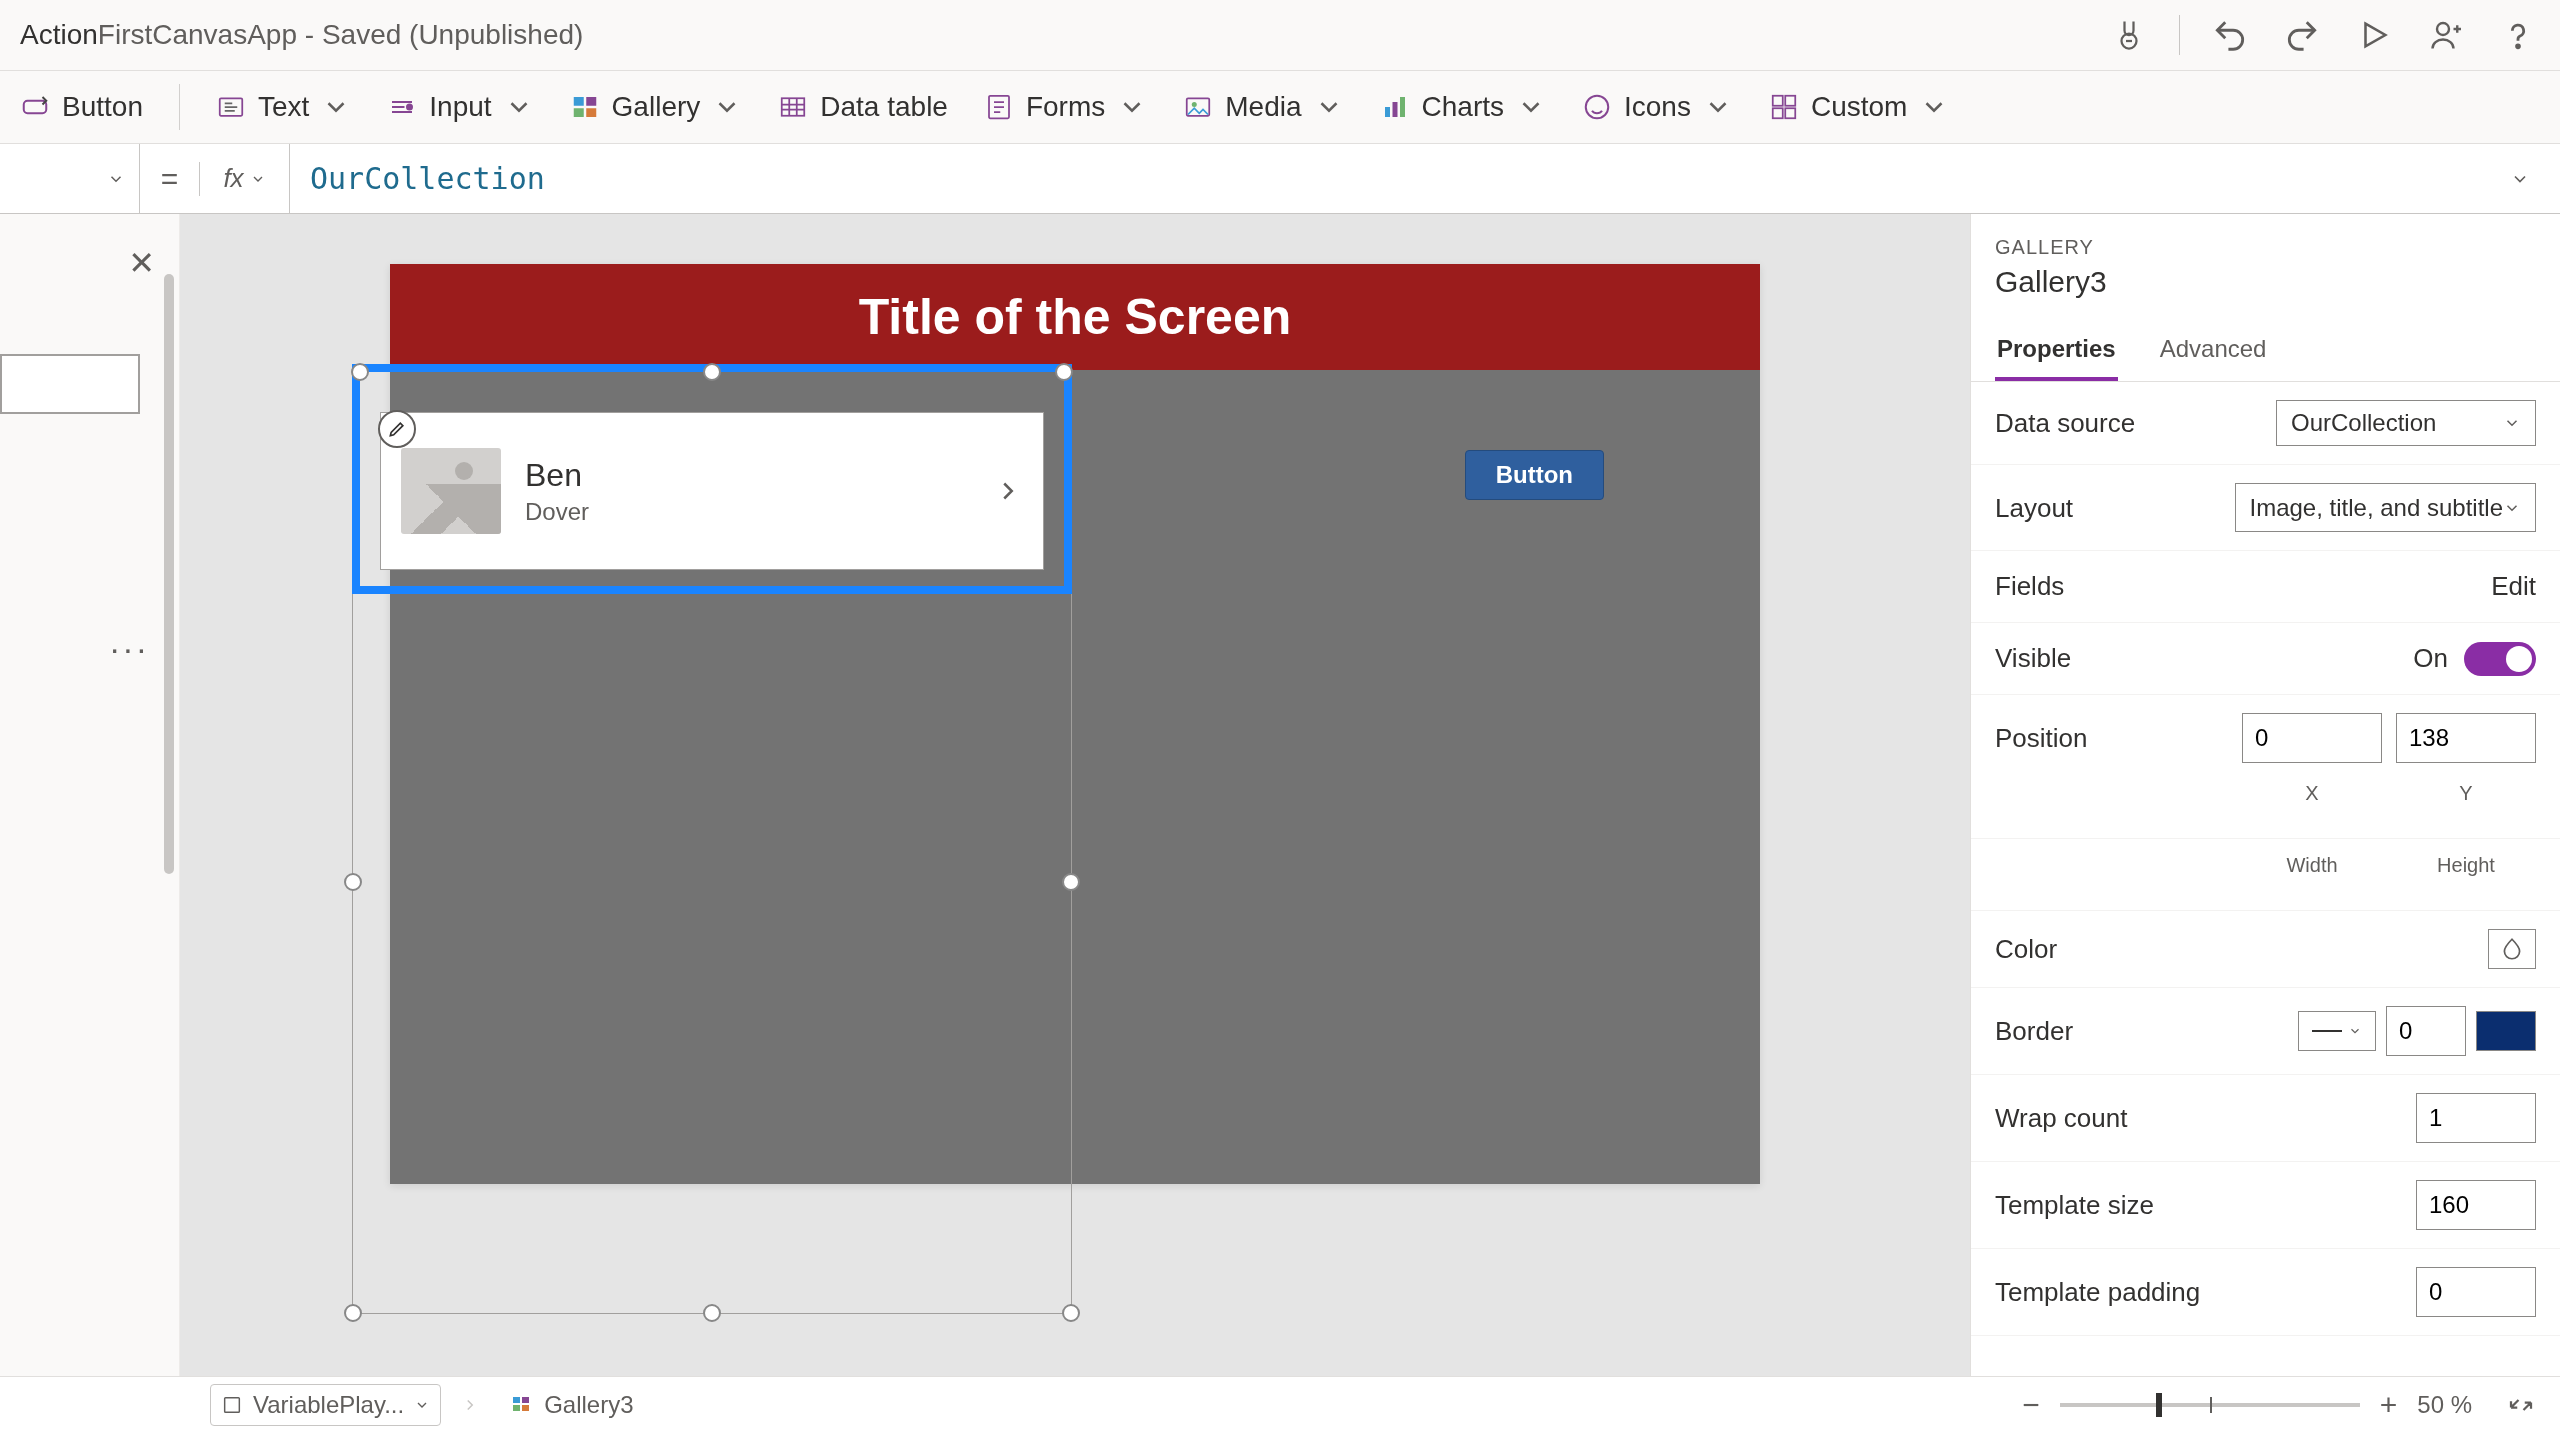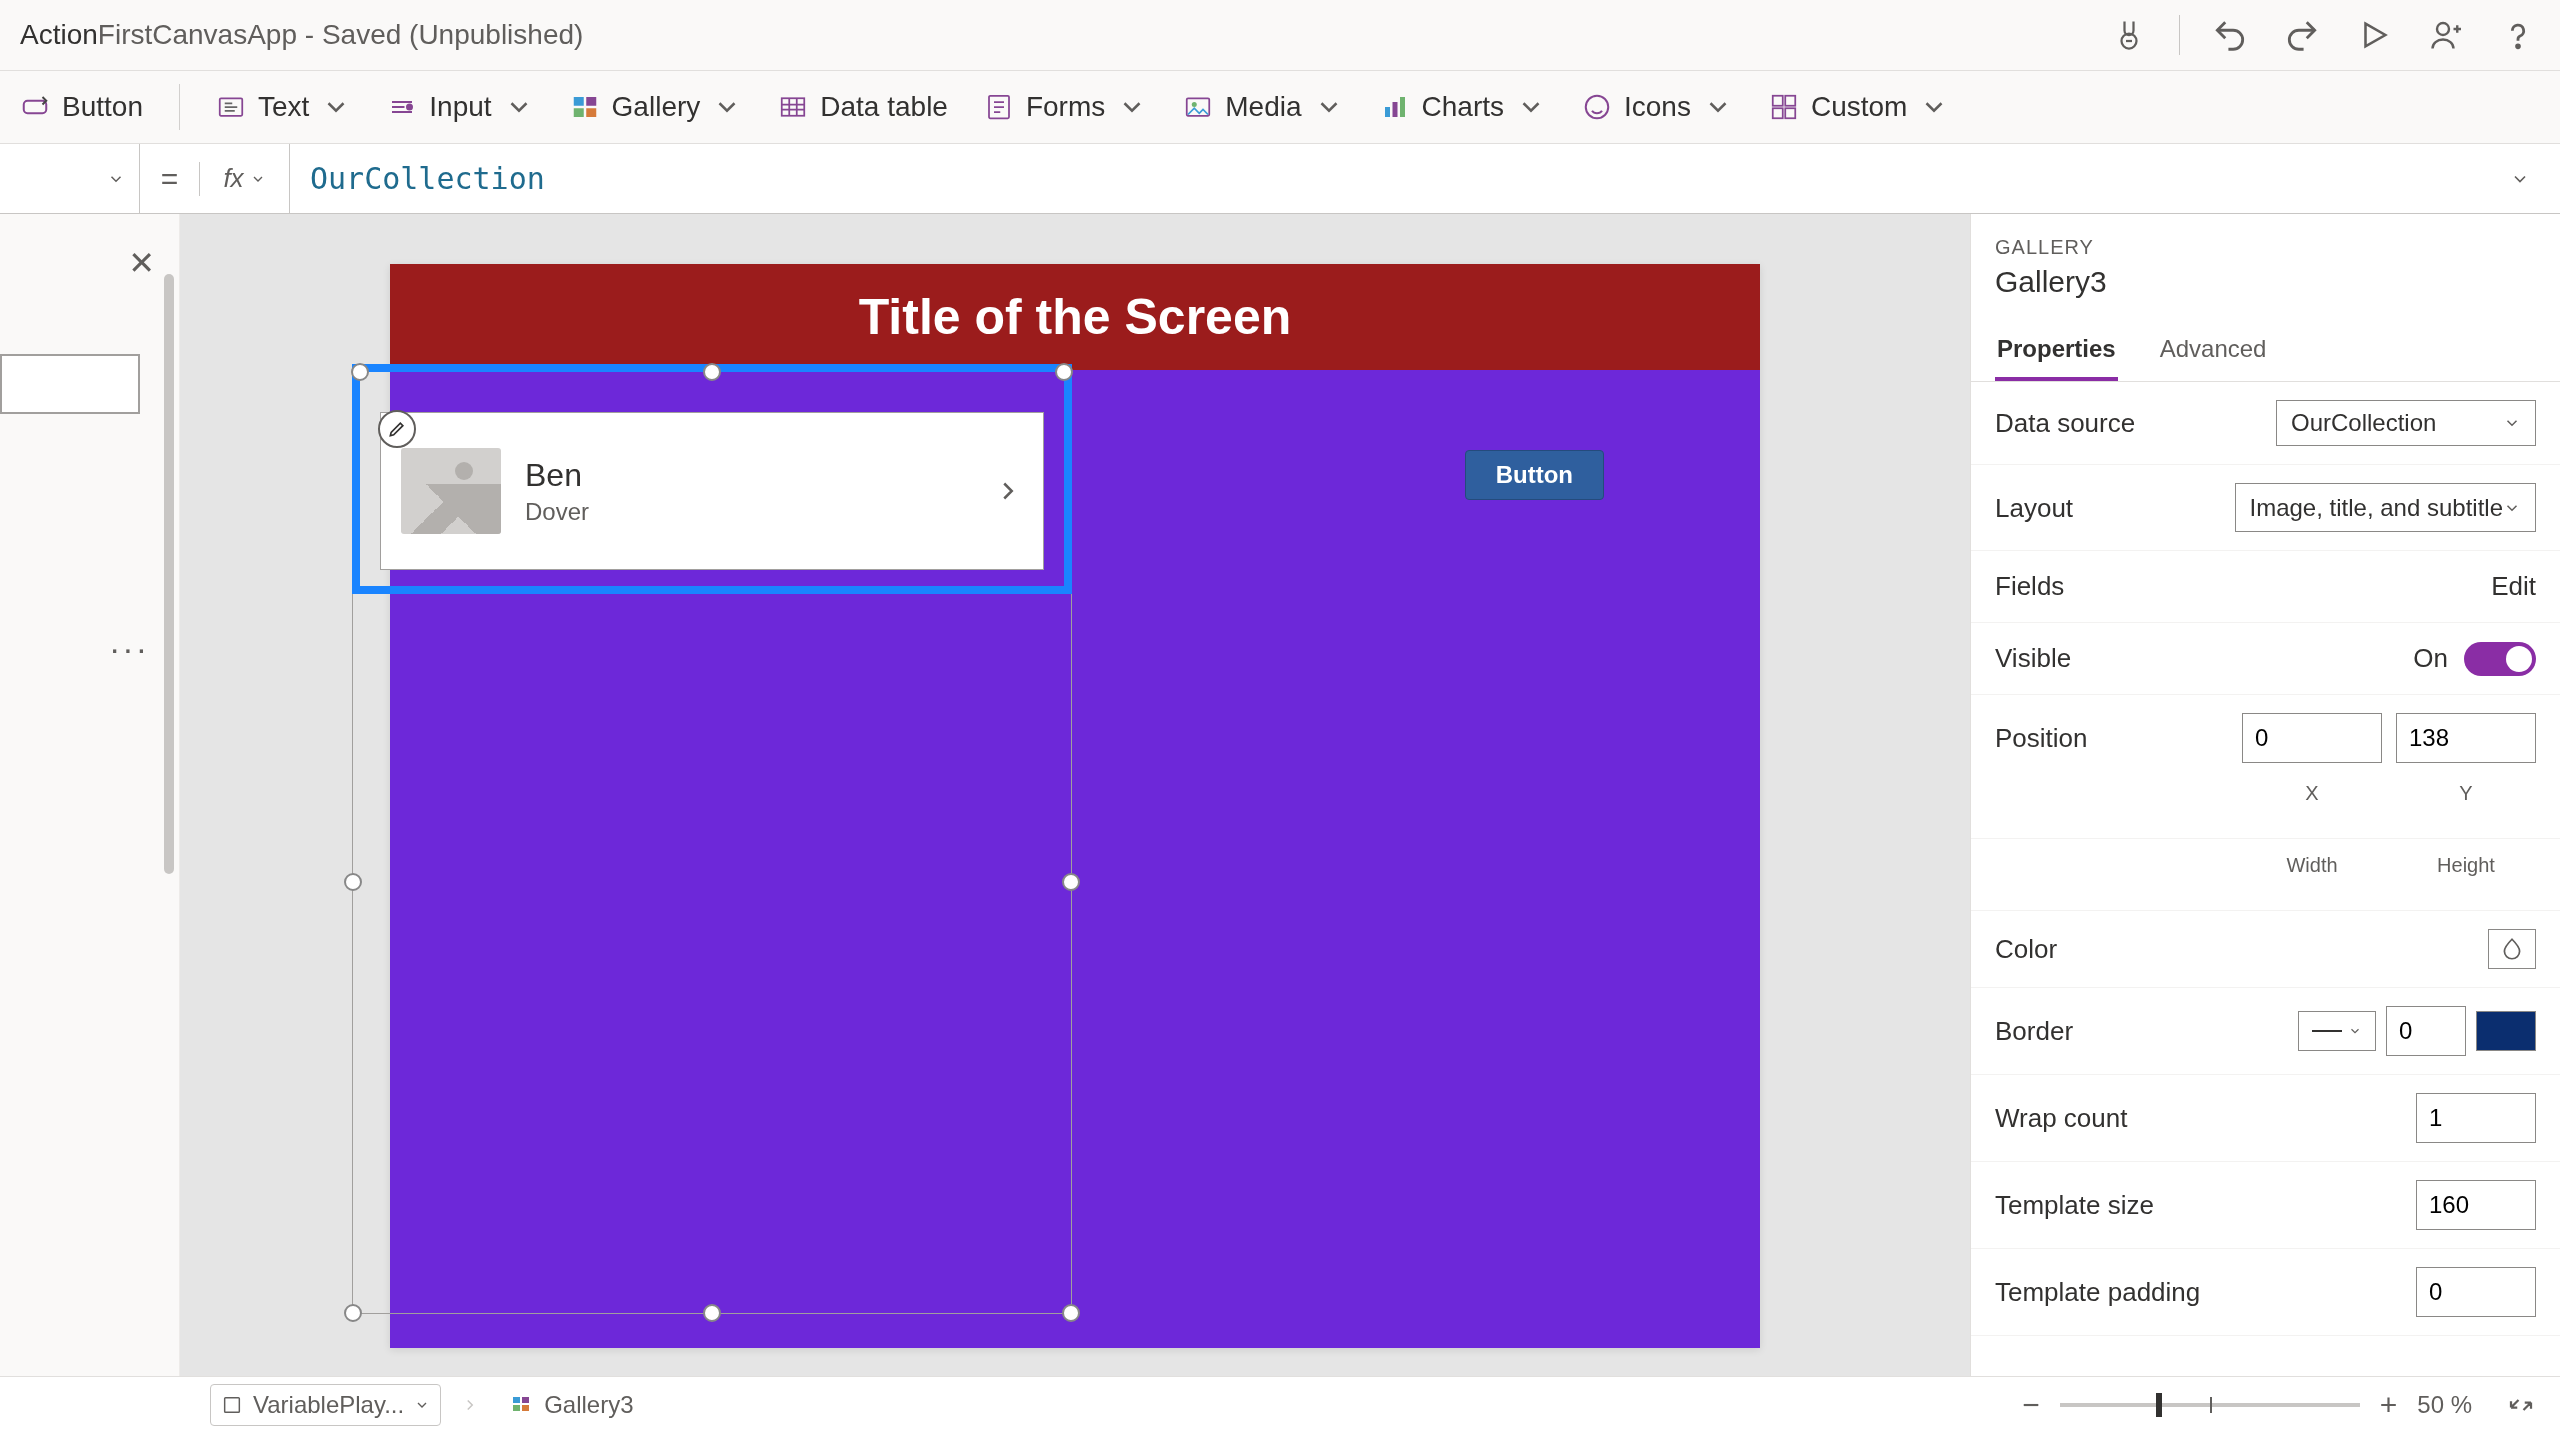--- a/index.html
+++ b/index.html
@@ -32,21 +32,21 @@
 
 
 .leftpanel { width: 180px; background: #faf9f8; border-right: 1px solid #edebe9; position: relative; }
 .leftpanel .close { position: absolute; top: 30px; right: 24px; font-size: 32px; color: #605e5c; cursor: pointer; }
 .leftpanel .box { position: absolute; top: 140px; left: 0; width: 140px; height: 60px; border: 2px solid #a19f9d; background: #fff; }
 .leftpanel .dots { position: absolute; top: 415px; right: 30px; font-size: 34px; color: #605e5c; letter-spacing: 2px; cursor: pointer; }
 .leftpanel .scroll-thumb { position: absolute; left: 164px; top: 60px; width: 10px; height: 600px; background: #c8c6c4; border-radius: 5px; }
 
 
 .canvas-wrap { flex: 1; background: #e5e5e5; display: flex; justify-content: center; align-items: flex-start; padding-top: 50px; position: relative; }
-.screen { width: 1370px; height: 1084px; background: #6d28d9; position: relative; box-shadow: 0 2px 8px rgba(0,0,0,0.1); }
+.screen { width: 1370px; height: 920px; background: #737373; position: relative; box-shadow: 0 2px 8px rgba(0,0,0,0.1); }
 .screen-title { background: #9b1c1c; color: #fff; font-size: 50px; font-weight: 700; text-align: center; padding: 24px 0; }
 .gallery-sel { position: absolute; top: 100px; left: -38px; width: 720px; height: 950px; }
 .gallery-handle { position: absolute; width: 18px; height: 18px; background: #fff; border: 2px solid #888; border-radius: 50%; }
 .h-tl { top: -9px; left: -9px; } .h-tr { top: -9px; right: -9px; } .h-bl { bottom: -9px; left: -9px; } .h-br { bottom: -9px; right: -9px; }
 .h-tm { top: -9px; left: 50%; margin-left: -9px; } .h-bm { bottom: -9px; left: 50%; margin-left: -9px; }
 .h-ml { top: 50%; left: -9px; margin-top: -9px; } .h-mr { top: 50%; right: -9px; margin-top: -9px; }
 
 .template-sel { position: absolute; top: 0; left: 0; width: 720px; height: 230px; border: 8px solid #1a84ff; }
 .template-inner { position: absolute; top: 40px; left: 20px; right: 20px; bottom: 16px; border: 1px solid #a19f9d; background: #fff; display: flex; align-items: center; padding: 0 20px; gap: 24px; }
 .edit-badge { position: absolute; top: 38px; left: 18px; width: 38px; height: 38px; border: 2px solid #605e5c; border-radius: 50%; background: #fff; display: flex; align-items: center; justify-content: center; z-index: 5; }

